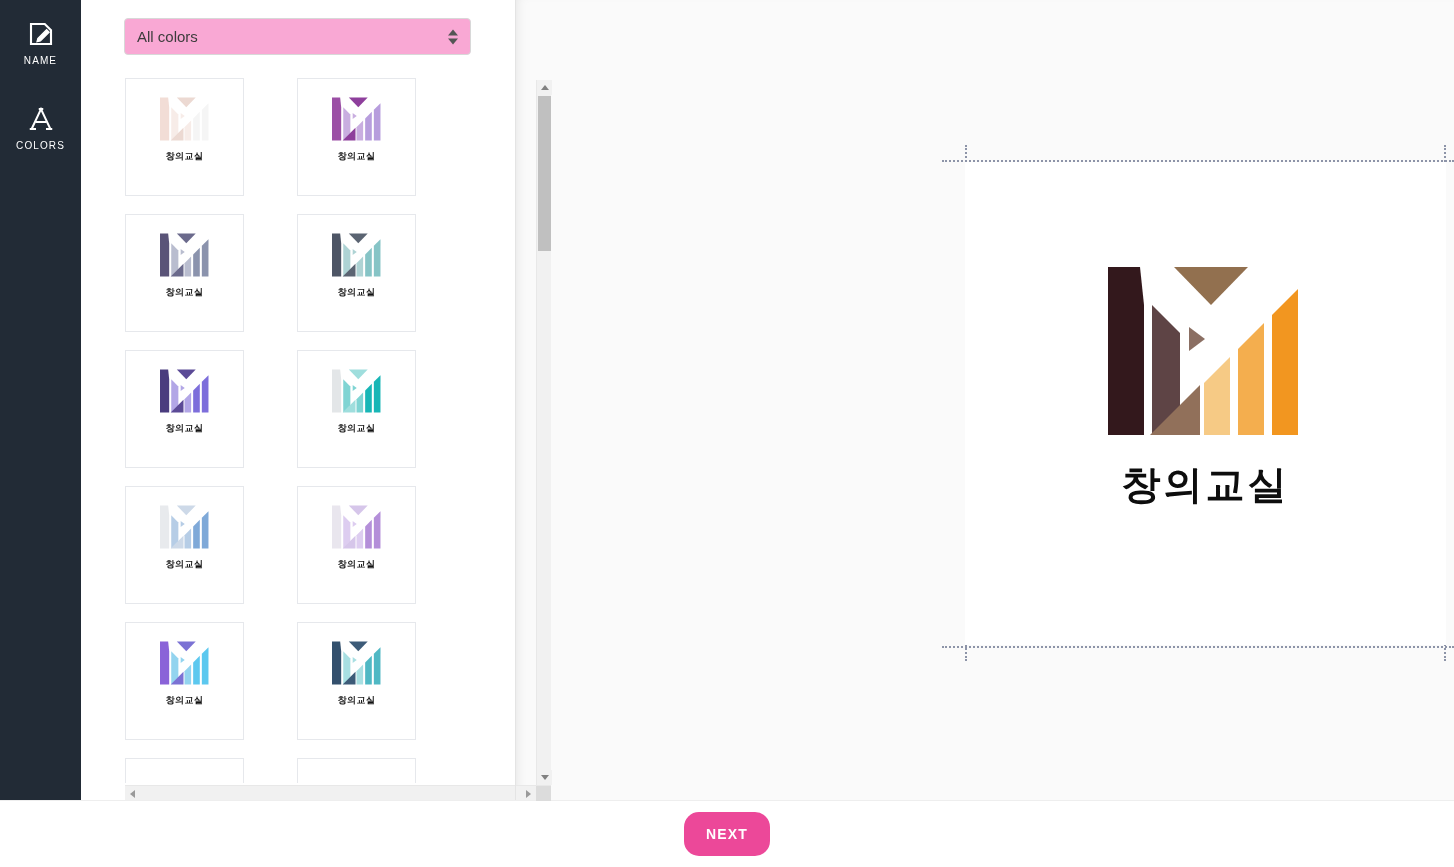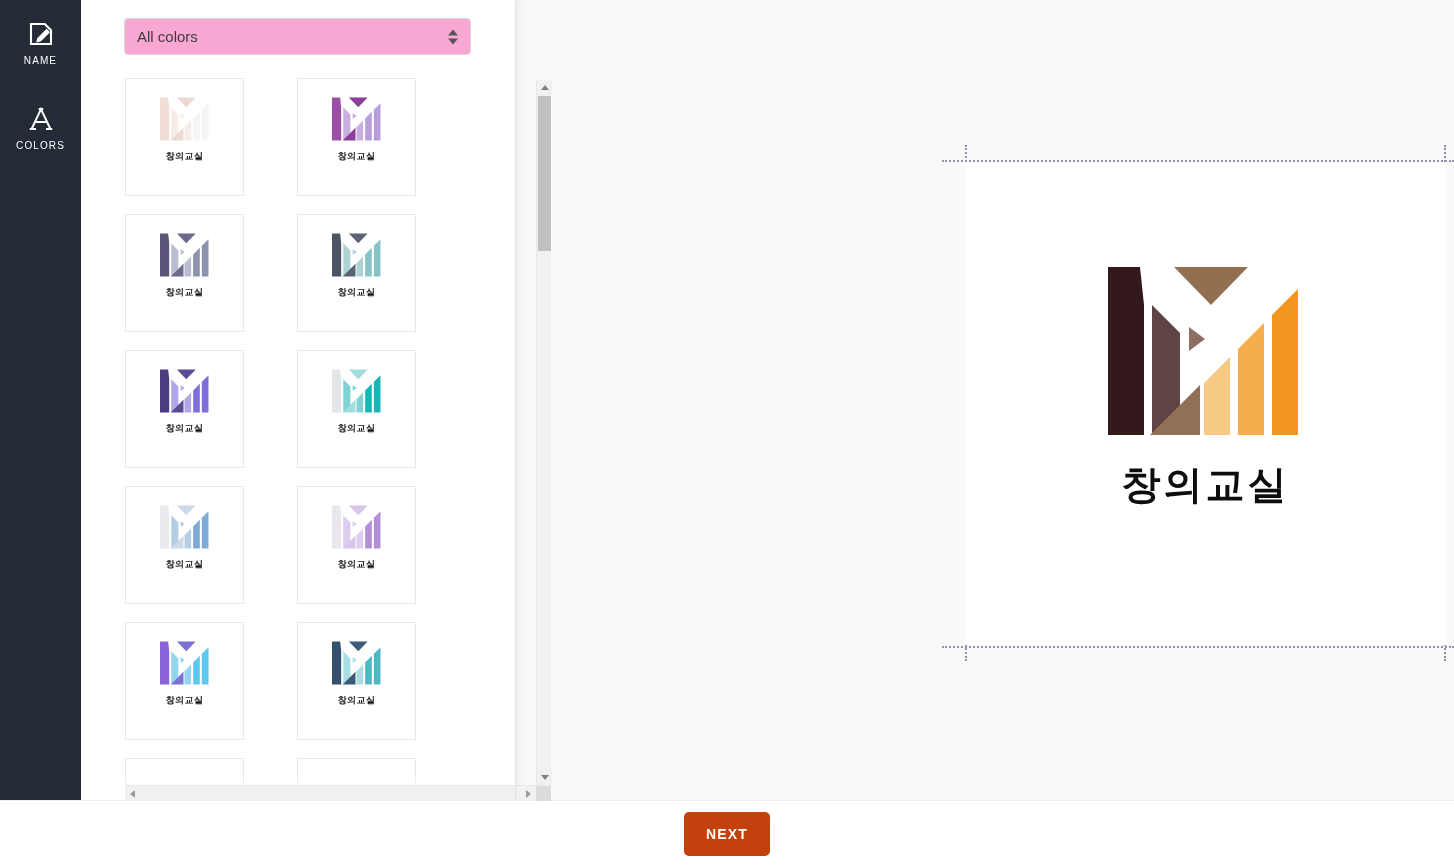--- a/index.html
+++ b/index.html
@@ -166,22 +166,22 @@
 
   
   .footer {
     position: absolute; left: 0; bottom: 0; width: 1454px; height: 67px;
     background: #ffffff;
     border-top: 1px solid #eeeeee;
     display: flex; align-items: center; justify-content: center;
   }
   .next-btn {
     width: 86px; height: 44px;
-    background: #c2410c;
-    border: none; border-radius: 5px;
+    background: #ec4899;
+    border: none; border-radius: 15px;
     color: #ffffff;
     font-size: 14px; font-weight: 700; letter-spacing: 1.2px;
     cursor: pointer;
     font-family: "Liberation Sans", sans-serif;
   }
 </style>
 </head>
 <body>
 
 <div class="app">

